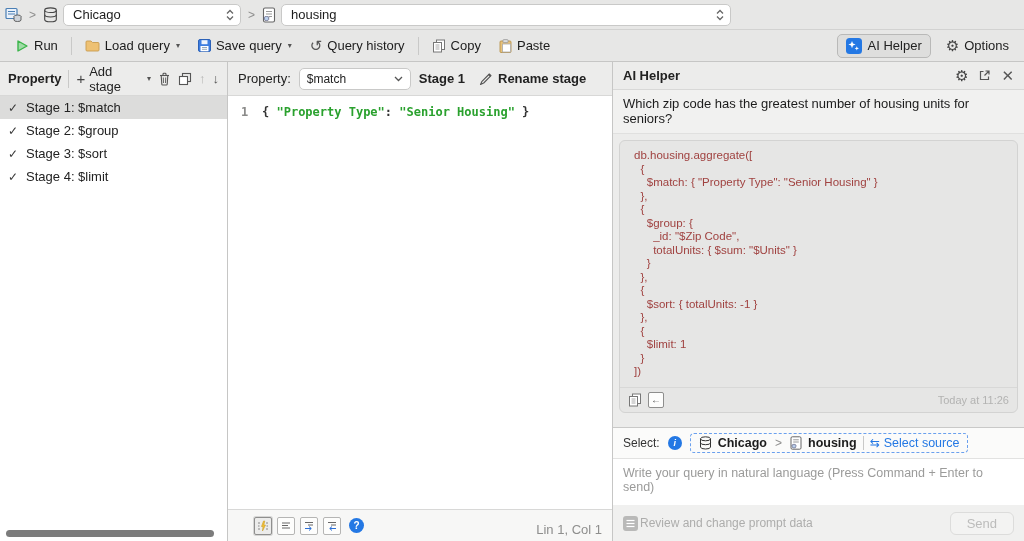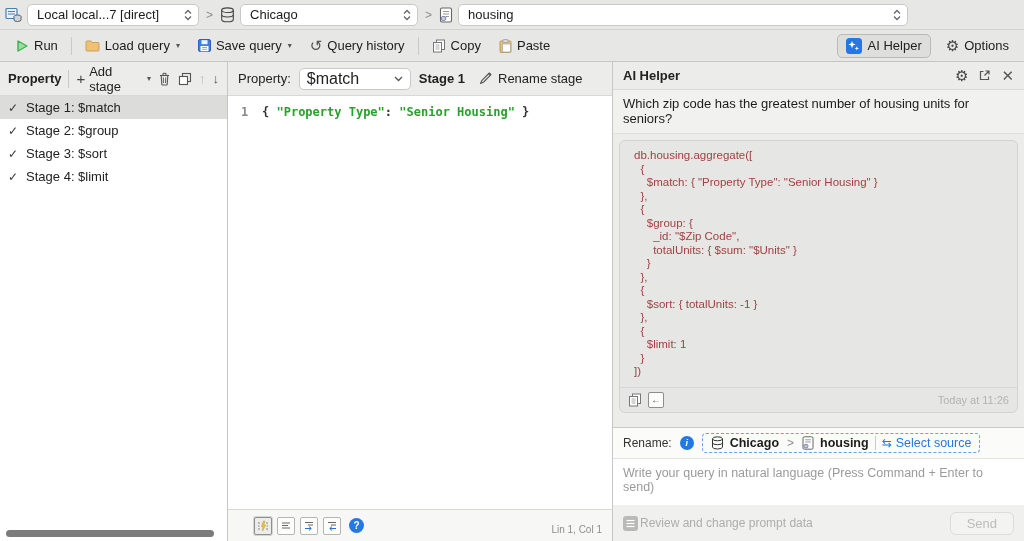--- a/index.html
+++ b/index.html
@@ -41,33 +41,33 @@
   .stage-list { flex:1; }
   .stage-row { height:23px; display:flex; align-items:center; gap:8px; padding:0 8px; font-size:13px; }
   .stage-row.sel { background:#dcdcdb; }
   .chk { font-size:12px; color:#3c3c3c; }
   .hscroll { position:absolute; left:6px; bottom:4px; width:208px; height:7px; background:#7c7c7c; border-radius:4px; }
 
   
   .editor { width:385px; background:#fff; border-right:1px solid #c6c6c5; display:flex; flex-direction:column; }
   .ed-head { height:34px; background:#ececeb; border-bottom:1px solid #d8d8d7; display:flex; align-items:center; padding:0 10px; gap:8px; }
   .ed-head .oplabel { font-size:13px; color:#222; }
-  .op-select { width:112px; height:22px; background:#fff; border:1px solid #c9c9c8; border-radius:5px; display:flex; align-items:center; padding:0 7px; font-size:16px; }
+  .op-select { width:112px; height:22px; background:#fff; border:1px solid #c9c9c8; border-radius:5px; display:flex; align-items:center; padding:0 7px; font-size:12px; }
   .op-select .lbl { flex:1; }
   .stage-title { font-weight:bold; font-size:13px; }
-  .rename { display:flex; align-items:flex-start; gap:5px; font-size:13px; margin-left:6px; }
+  .rename { display:flex; align-items:flex-end; gap:5px; font-size:13px; margin-left:6px;font-weight:bold; }
   .code-area { flex:1; display:flex; font-family:"DejaVu Sans Mono", monospace; font-size:12px; padding-top:9px; }
   .gutter { width:34px; color:#8a8a89; font-weight:bold; padding-left:13px; }
   .codeline { font-weight:bold; color:#333; white-space:pre; }
   .codeline .str { color:#2aa12e; }
   .ed-foot { height:32px; background:#f7f7f6; border-top:1px solid #d8d8d7; display:flex; align-items:center; gap:5px; padding:0 10px 0 26px; }
   .fmt-box { width:18px; height:18px; border:1px solid #b5b5b4; background:#fdfdfc; border-radius:2px; display:flex; align-items:center; justify-content:center; }
   .fmt-box.sel { border-color:#8f8f8e; background:#ececeb; box-shadow:0 0 0 1px #d6d6d5; }
   .help-dot { width:15px; height:15px; border-radius:50%; background:#2478e4; color:#fff; font-size:10px; font-weight:bold; display:flex; align-items:center; justify-content:center; margin-left:3px; }
-  .lincol { margin-left:auto; font-size:10px; color:#8e8e8d;margin-top:8px; }
+  .lincol { margin-left:auto; font-size:13px; color:#8e8e8d;margin-top:8px; }
 
   
   .ai { flex:1; background:#ececeb; display:flex; flex-direction:column; min-width:0; }
   .ai-head { height:28px; display:flex; align-items:center; padding:0 10px; border-bottom:1px solid #d8d8d7; }
   .ai-title { font-weight:bold; font-size:13px; }
   .ai-head-icons { margin-left:auto; display:flex; align-items:center; gap:10px; }
   .x-glyph { font-size:15px; color:#555; line-height:1; }
   .ai-question { padding:6px 10px 7px; font-size:13px; color:#1c1c1c; background:#f1f1f0; border-bottom:1px solid #e0e0df; }
   .chat { flex:1; padding:6px; min-height:0; }
   .msg-card { background:#e6e6e5; border:1px solid #d3d3d2; border-radius:6px; overflow:hidden; }
@@ -99,29 +99,20 @@
   <div class="conn-bar">
     <span>
       <svg width="17" height="16" viewBox="0 0 17 16">
           <rect x="1" y="1.5" width="11" height="10" rx="1" fill="#eaf1fa" stroke="#4a7fb5" stroke-width="1.2"></rect>
           <line x1="3" y1="4.5" x2="10" y2="4.5" stroke="#4a7fb5"></line>
           <line x1="3" y1="7" x2="10" y2="7" stroke="#4a7fb5"></line>
           <ellipse cx="12.5" cy="9.5" rx="3.5" ry="1.5" fill="#cfd4da" stroke="#555" stroke-width="0.9"></ellipse>
           <path d="M9 9.5 V13 Q9 14.5 12.5 14.5 Q16 14.5 16 13 V9.5" fill="#cfd4da" stroke="#555" stroke-width="0.9"></path>
         </svg>
     </span>
-    <div class="mac-select sel-conn">
-      <span class="lbl">Local local...7 [direct]</span>
-      <span>
-          <svg width="8" height="12" viewBox="0 0 8 12">
-            <path d="M1 4.5 L4 1.5 L7 4.5" fill="none" stroke="#666" stroke-width="1.3"></path>
-            <path d="M1 7.5 L4 10.5 L7 7.5" fill="none" stroke="#666" stroke-width="1.3"></path>
-          </svg>
-        </span>
-    </div>
     <span class="crumb">&gt;</span>
     <span>
       <svg width="15" height="16" viewBox="0 0 15 16">
           <ellipse cx="7.5" cy="3.2" rx="5.8" ry="2.3" fill="none" stroke="#444" stroke-width="1.1"></ellipse>
           <path d="M1.7 3.2 V12.5 Q1.7 14.8 7.5 14.8 Q13.3 14.8 13.3 12.5 V3.2" fill="none" stroke="#444" stroke-width="1.1"></path>
           <path d="M1.7 7.8 Q1.7 10 7.5 10 Q13.3 10 13.3 7.8" fill="none" stroke="#444" stroke-width="1.1"></path>
         </svg>
     </span>
     <div class="mac-select sel-db">
       <span class="lbl">Chicago</span>
@@ -392,21 +383,21 @@
                 </svg>
               </span>
             <span class="insert-box">
                 <span>←</span>
               </span>
             <span class="stamp">Today at 11:26</span>
           </div>
         </div>
       </div>
       <div class="src-row">
-        <span class="src-label">Rename:</span>
+        <span class="src-label">Select:</span>
         <span class="info-dot">i</span>
         <div class="src-box">
           <span>
               <svg width="13" height="14" viewBox="0 0 13 14">
                 <ellipse cx="6.5" cy="2.8" rx="5" ry="2" fill="none" stroke="#333" stroke-width="1"></ellipse>
                 <path d="M1.5 2.8 V11 Q1.5 13 6.5 13 Q11.5 13 11.5 11 V2.8" fill="none" stroke="#333" stroke-width="1"></path>
                 <path d="M1.5 6.8 Q1.5 8.7 6.5 8.7 Q11.5 8.7 11.5 6.8" fill="none" stroke="#333" stroke-width="1"></path>
               </svg>
             </span>
           <span class="src-name">Chicago</span>

